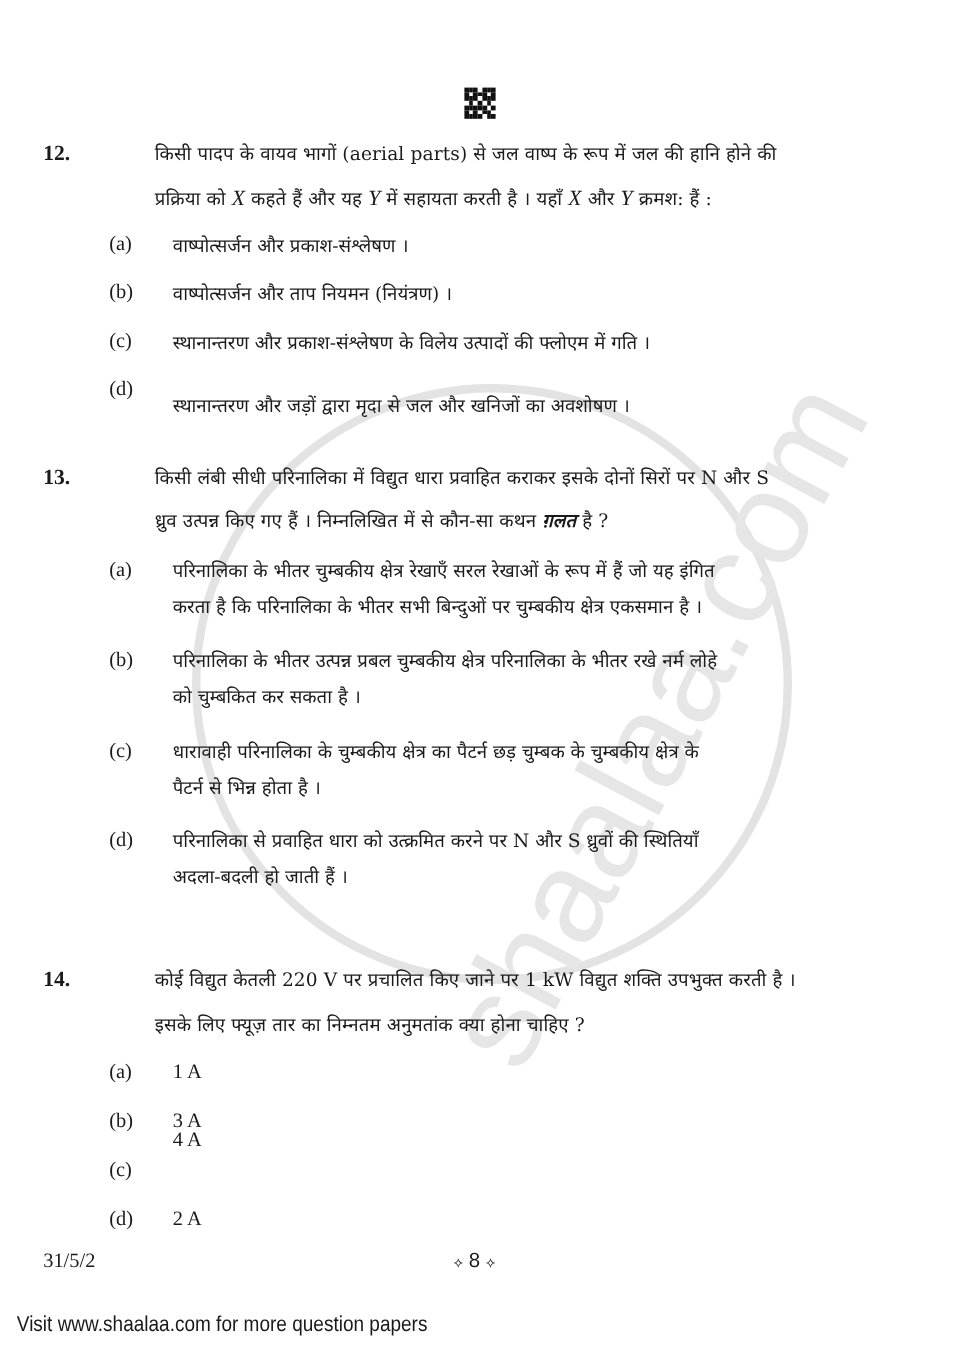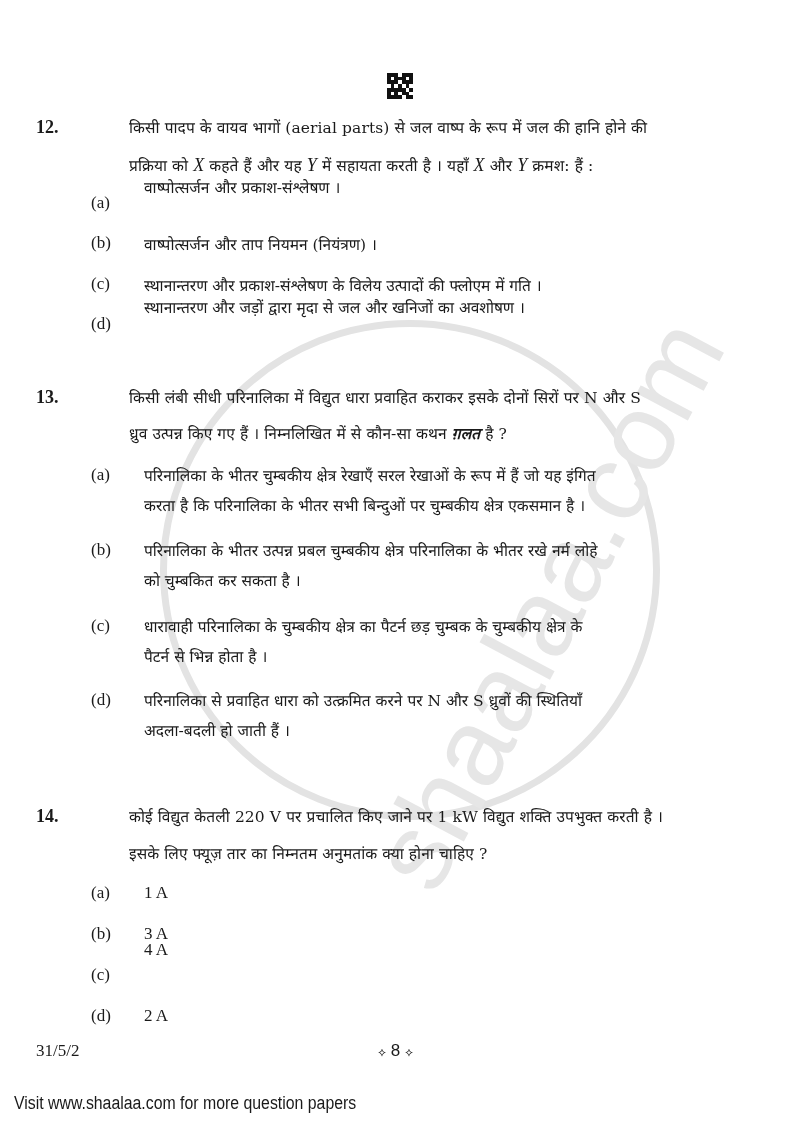--- a/index.html
+++ b/index.html
@@ -115,33 +115,33 @@
 
   <div>
     <div class="qnum" style="top:117px">12.</div>
     <div class="line" style="top:116px">किसी पादप के वायव भागों (aerial parts) से जल वाष्प के रूप में जल की हानि होने की</div>
     <div class="line" style="top:154px">
       <span>प्रक्रिया को </span><span class="var">X</span><span> कहते हैं और यह </span><span class="var">Y</span><span> में सहायता करती है । यहाँ </span><span class="var">X</span><span> और </span><span class="var">Y</span><span> क्रमश: हैं :</span>
     </div>
 
     <div>
       <div class="opt-label" style="top:193px">(a)</div>
-      <div class="opt-text" style="top:176px">वाष्पोत्सर्जन और प्रकाश-संश्लेषण ।</div>
+      <div class="opt-text" style="top:193px">वाष्पोत्सर्जन और प्रकाश-संश्लेषण ।</div>
     </div>
     <div>
       <div class="opt-label" style="top:233px">(b)</div>
       <div class="opt-text" style="top:233px">वाष्पोत्सर्जन और ताप नियमन (नियंत्रण) ।</div>
     </div>
     <div>
       <div class="opt-label" style="top:274px">(c)</div>
       <div class="opt-text" style="top:274px">स्थानान्तरण और प्रकाश-संश्लेषण के विलेय उत्पादों की फ्लोएम में गति ।</div>
     </div>
     <div>
       <div class="opt-label" style="top:314px">(d)</div>
-      <div class="opt-text" style="top:296px">स्थानान्तरण और जड़ों द्वारा मृदा से जल और खनिजों का अवशोषण ।</div>
+      <div class="opt-text" style="top:326px">स्थानान्तरण और जड़ों द्वारा मृदा से जल और खनिजों का अवशोषण ।</div>
     </div>
   </div>
 
   <div>
     <div class="qnum" style="top:387px">13.</div>
     <div class="line" style="top:386px">किसी लंबी सीधी परिनालिका में विद्युत धारा प्रवाहित कराकर इसके दोनों सिरों पर N और S</div>
     <div class="line" style="top:422px">
       <span>ध्रुव उत्पन्न किए गए हैं । निम्नलिखित में से कौन-सा कथन </span><span class="ital">ग़लत</span><span>  है ?</span>
     </div>
 

